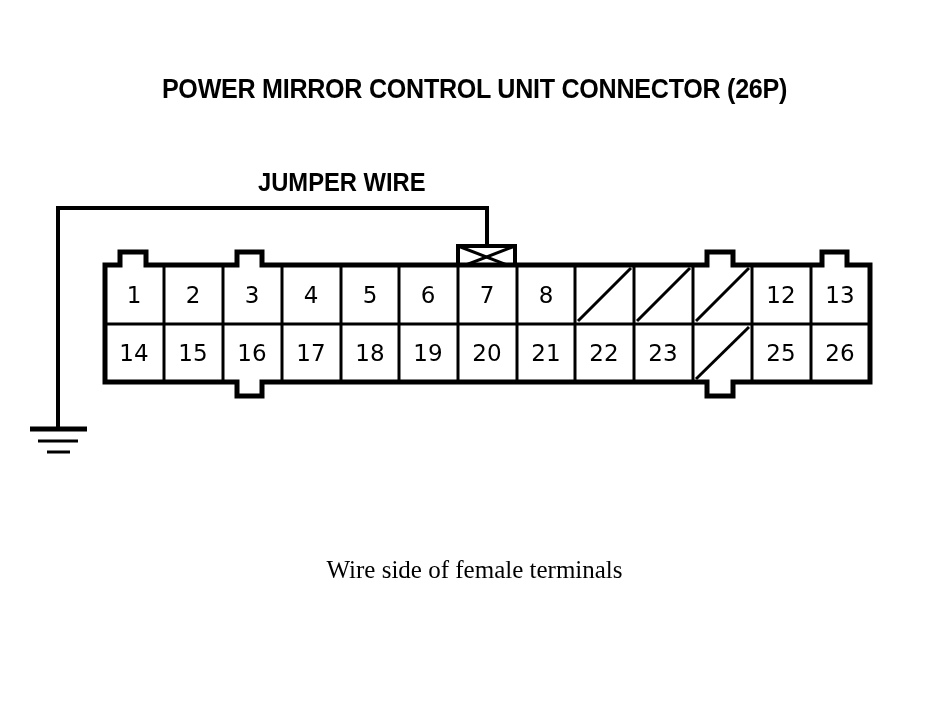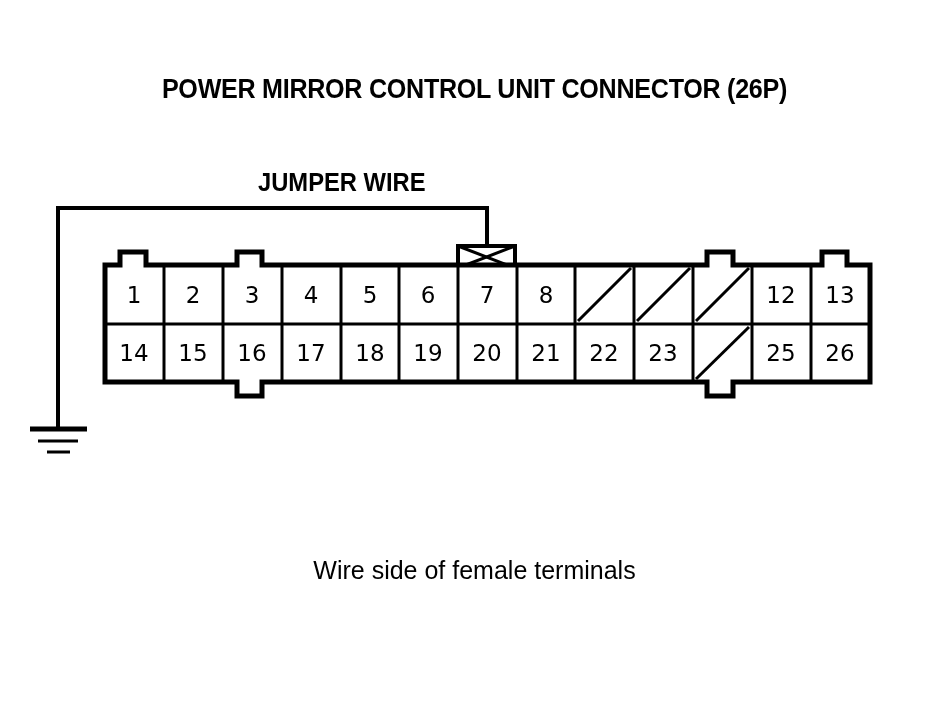--- a/index.html
+++ b/index.html
@@ -55,21 +55,21 @@
     color: #000;
   }
 
   
   #caption {
     position: absolute;
     left: 0;
     top: 556px;
     width: 949px;
     text-align: center;
-    font-family: Liberation Sans, sans-serif;
+    font-family: Liberation Serif, serif;
     font-size: 25px;
     font-weight: normal;
     white-space: nowrap;
     color: #000;
   }
 
   
   #figure-code {
     position: absolute;
     left: 36px;

